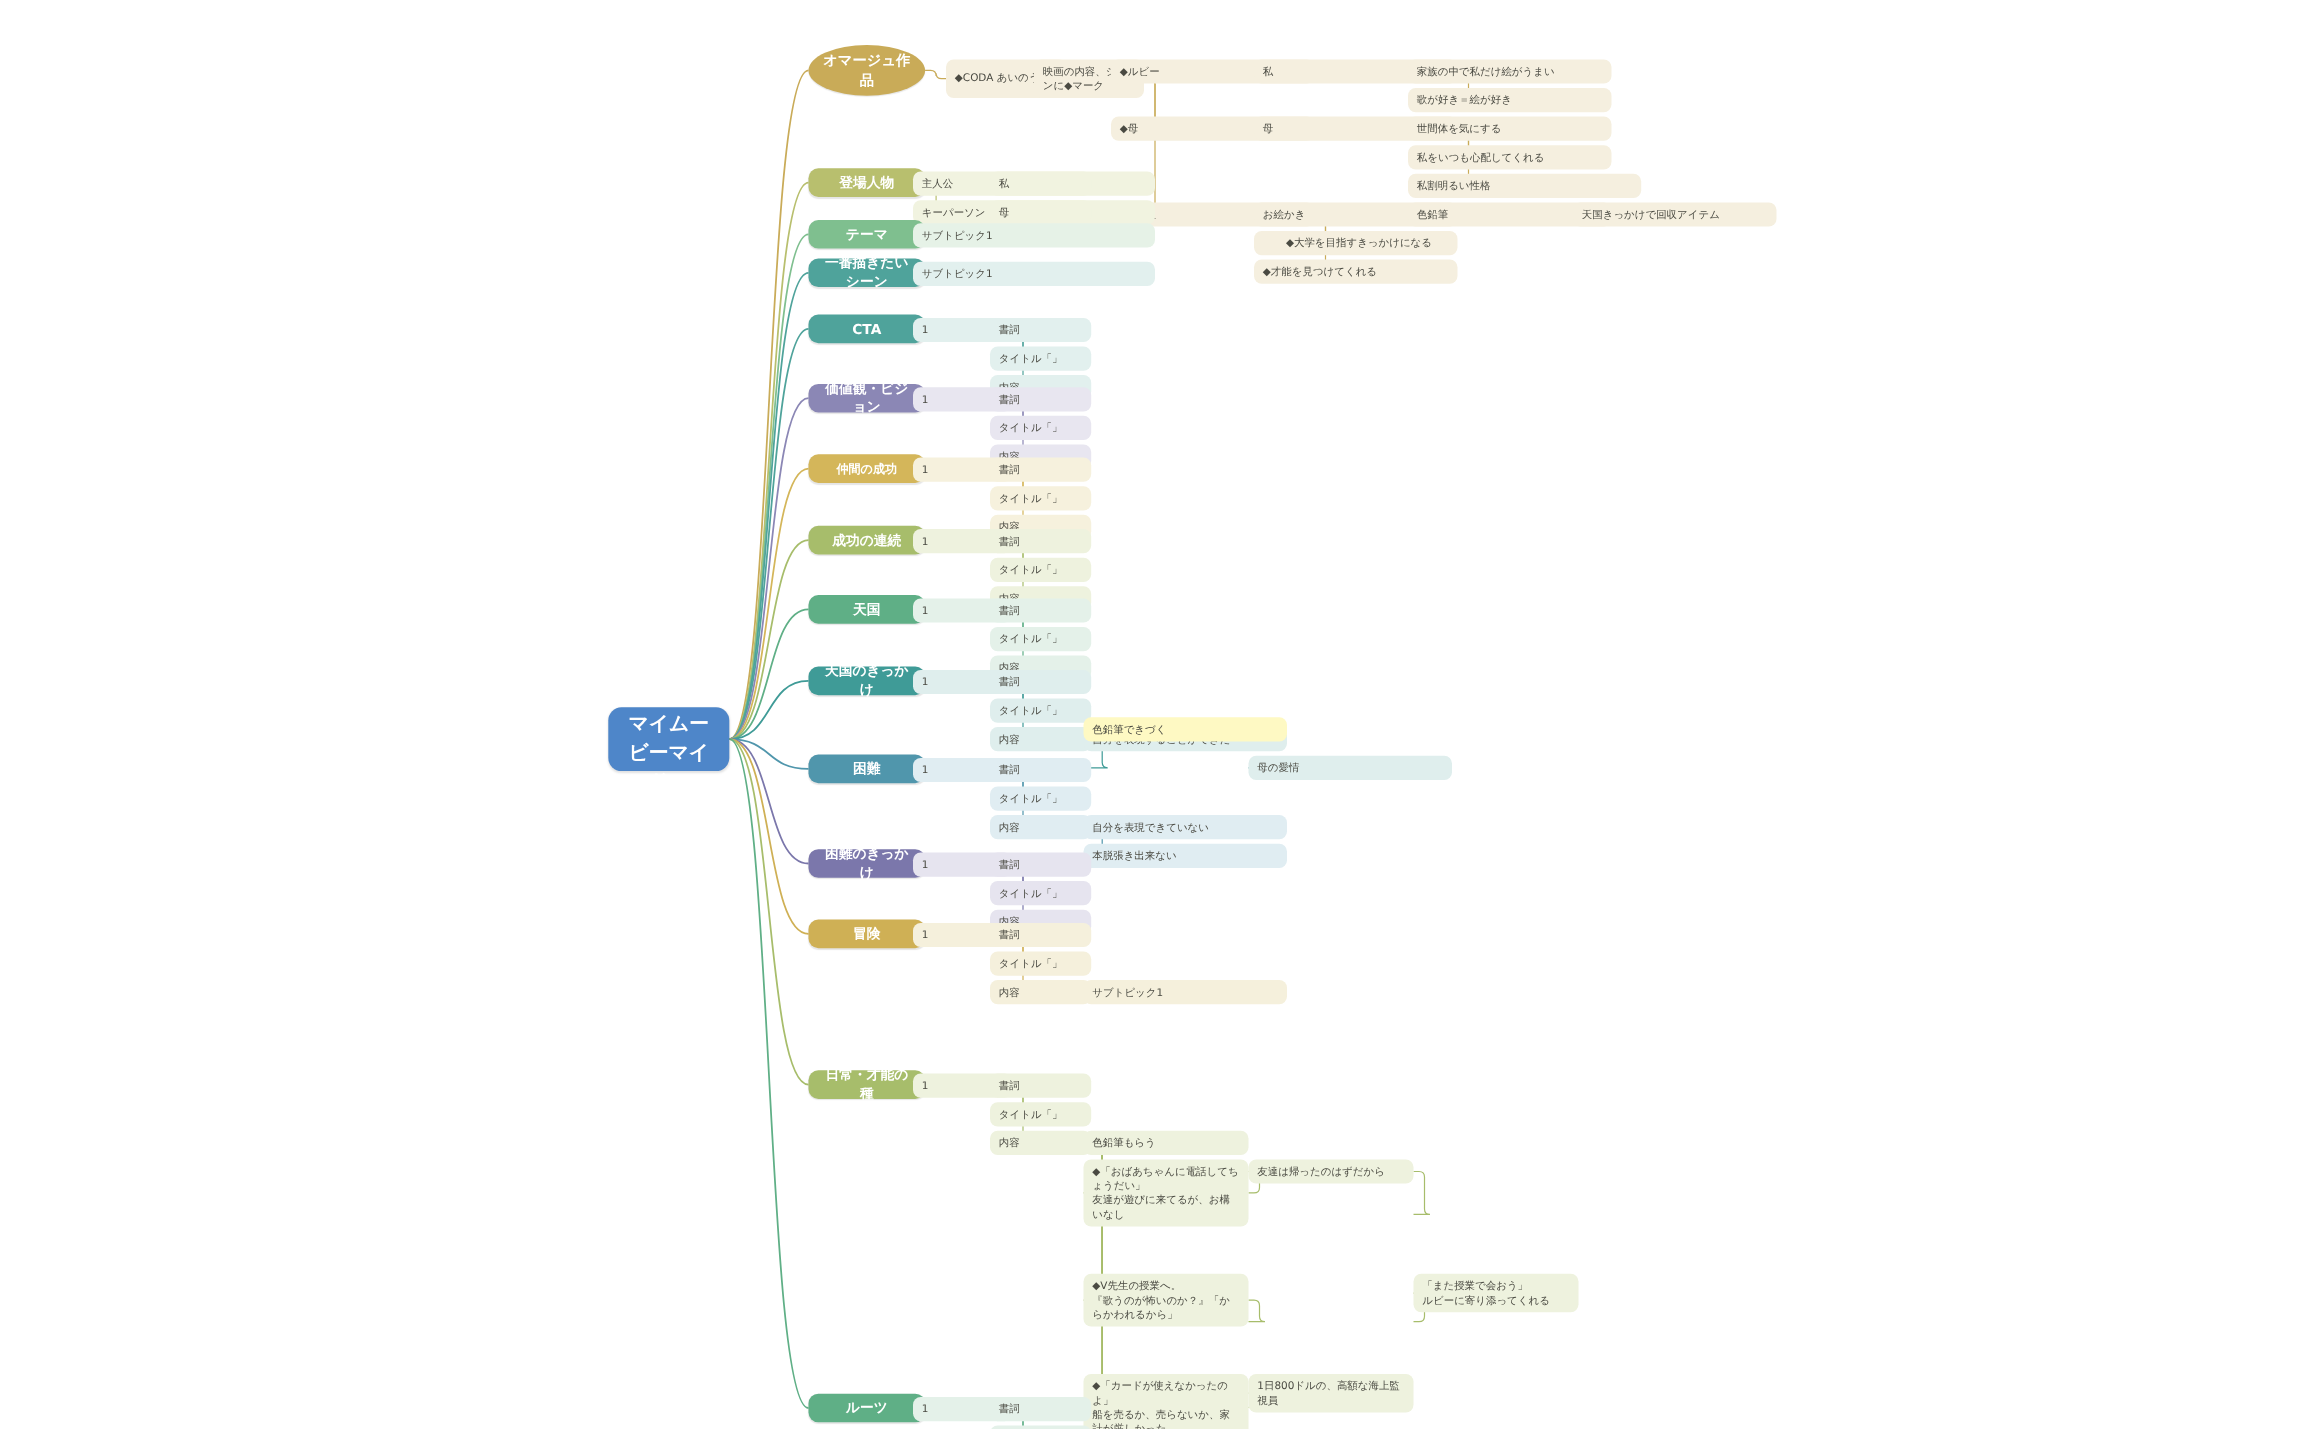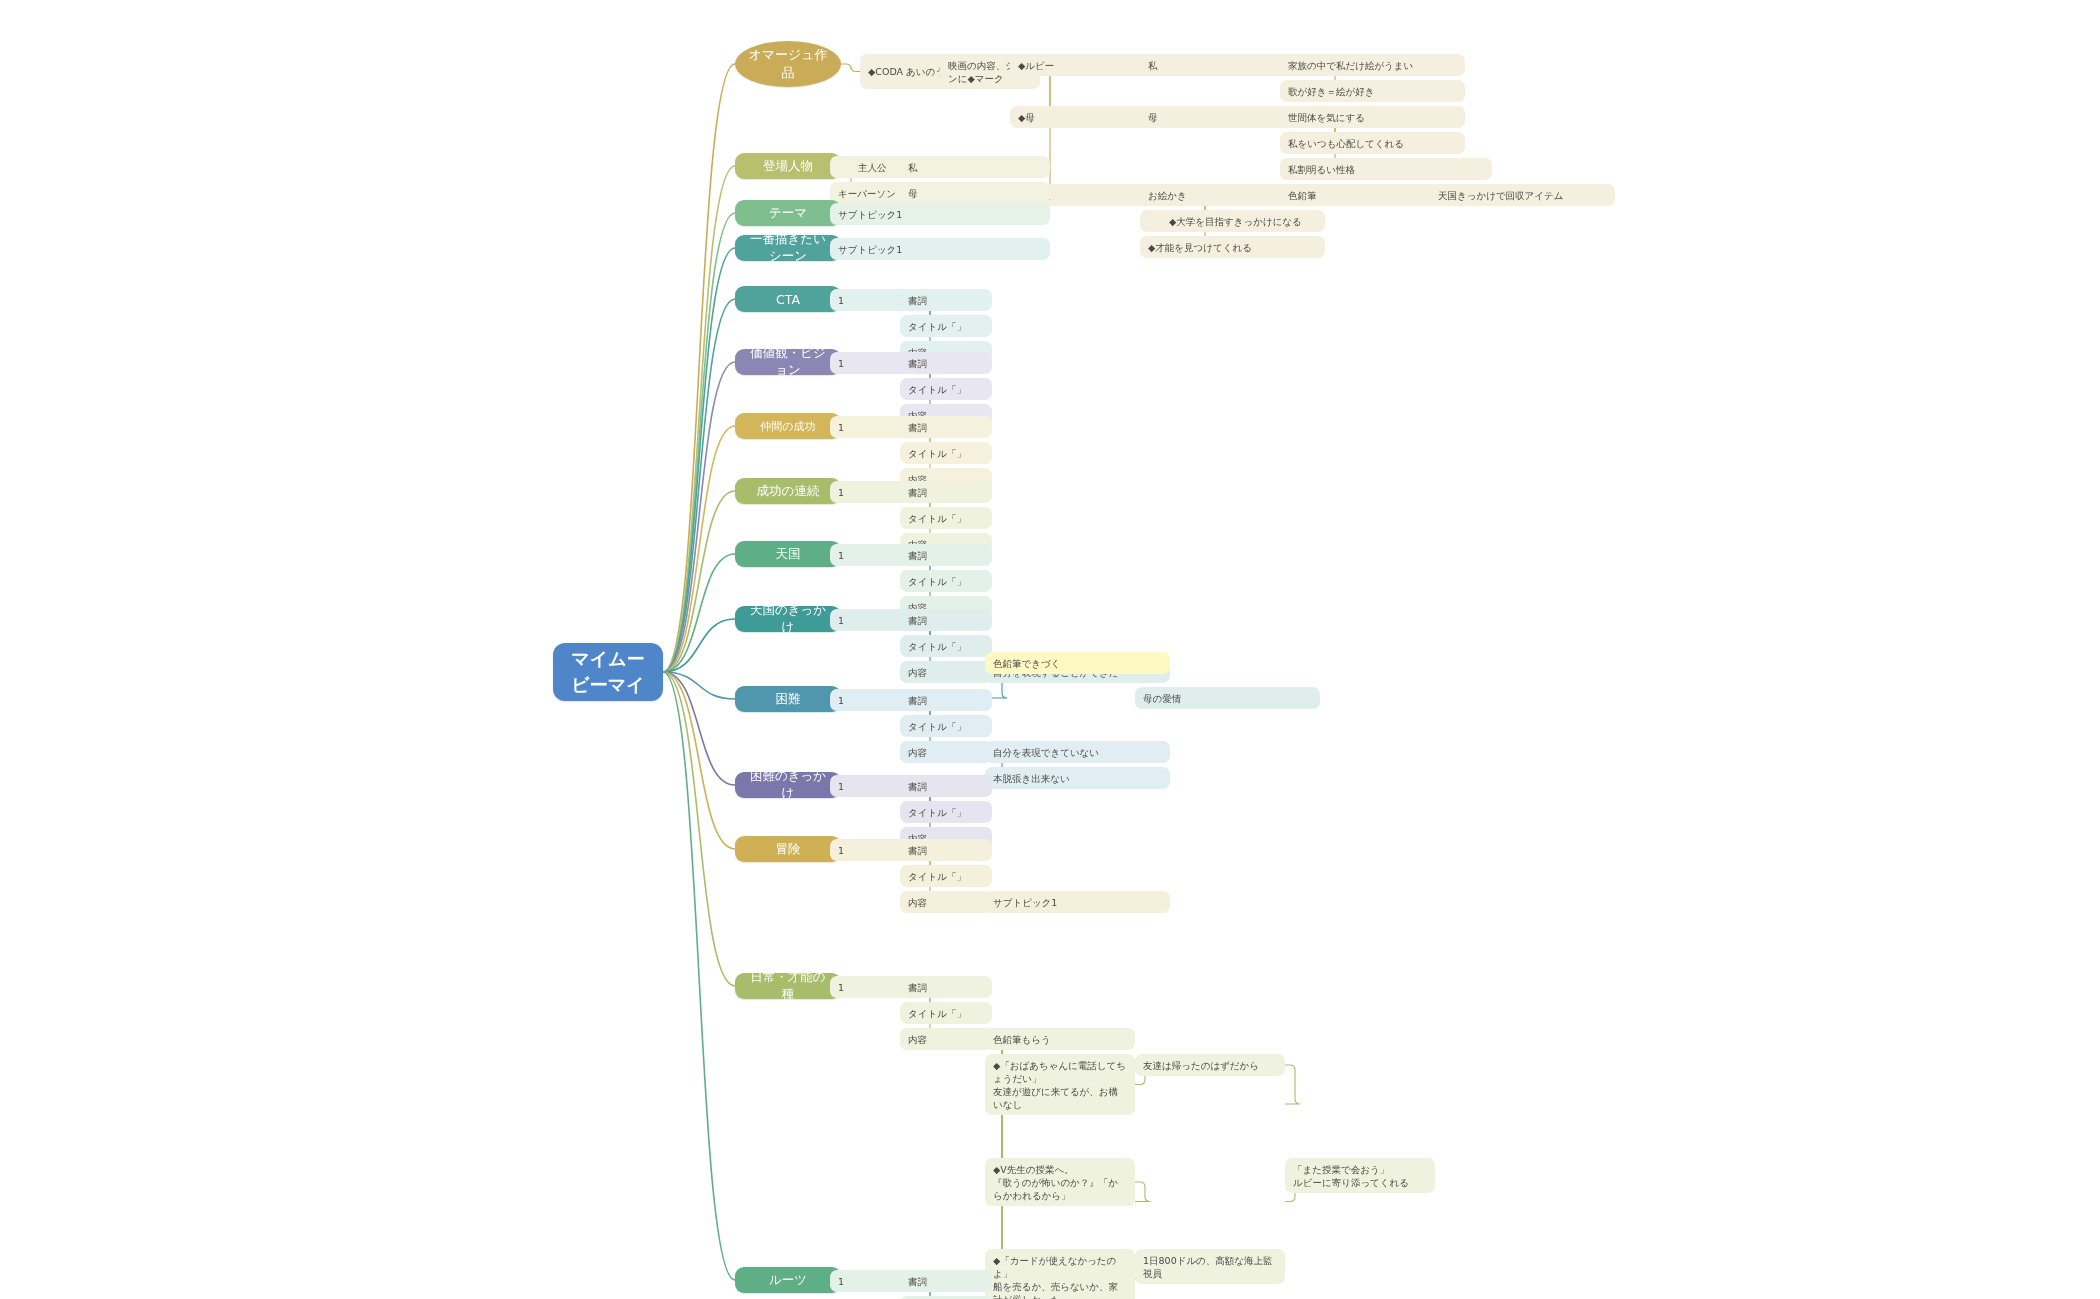--- a/index.html
+++ b/index.html
@@ -16,21 +16,21 @@
   
   .root{
     background:#4e86c9;color:#ffffff;border-radius:12px;
     font-weight:bold;font-size:18px;line-height:26px;text-align:center;
     justify-content:center;padding:8px 10px;
     box-shadow:0 1px 2px rgba(0,0,0,.12);
   }
 
   
   .l1{
-    border-radius:9px;color:#ffffff;font-weight:normal;font-size:13px;
+    border-radius:9px;color:#ffffff;font-weight:bold;font-size:13px;
     padding:6px 12px;justify-content:center;text-align:center;
     box-shadow:0 1px 1px rgba(0,0,0,.10);
   }
   .l1.ellipse{border-radius:50%;}
 
   
   .bar{
     border-radius:7px;font-size:9.5px;line-height:13px;color:#4a4a42;
     padding:4px 8px;box-sizing:border-box;
   }
@@ -208,21 +208,21 @@
     <div class="node bar" style="left: 1140px; top: 210px; width: 185px; min-height: 22px; background: rgb(245, 239, 223);">
       <span style="white-space: pre-line; margin-left: 21px;">◆大学を目指すきっかけになる</span>
     </div>
     <div class="node bar" style="left: 1140px; top: 236px; width: 185px; min-height: 22px; background: rgb(245, 239, 223);">
       <span style="white-space: pre-line;">◆才能を見つけてくれる</span>
     </div>
     <div class="node l1" style="left: 735px; top: 153px; width: 106px; min-height: 26px; background: rgb(184, 191, 110); color: rgb(255, 255, 255); height: 26px; font-size: 12.5px;">
       <span style="white-space: pre-line;">登場人物</span>
     </div>
     <div class="node bar" style="left: 830px; top: 156px; width: 220px; min-height: 22px; background: rgb(241, 243, 224);">
-      <span style="white-space: pre-line; margin-left: 20px;">主人公</span>
+      <span style="white-space: pre-line;">主人公</span>
     </div>
     <div class="node bar" style="left: 900px; top: 156px; width: 92px; min-height: 22px; background: rgb(241, 243, 224);">
       <span style="white-space: pre-line;">私</span>
     </div>
     <div class="node bar" style="left: 830px; top: 182px; width: 220px; min-height: 22px; background: rgb(241, 243, 224);">
       <span style="white-space: pre-line;">キーパーソン</span>
     </div>
     <div class="node bar" style="left: 900px; top: 182px; width: 92px; min-height: 22px; background: rgb(241, 243, 224);">
       <span style="white-space: pre-line;">母</span>
     </div>

